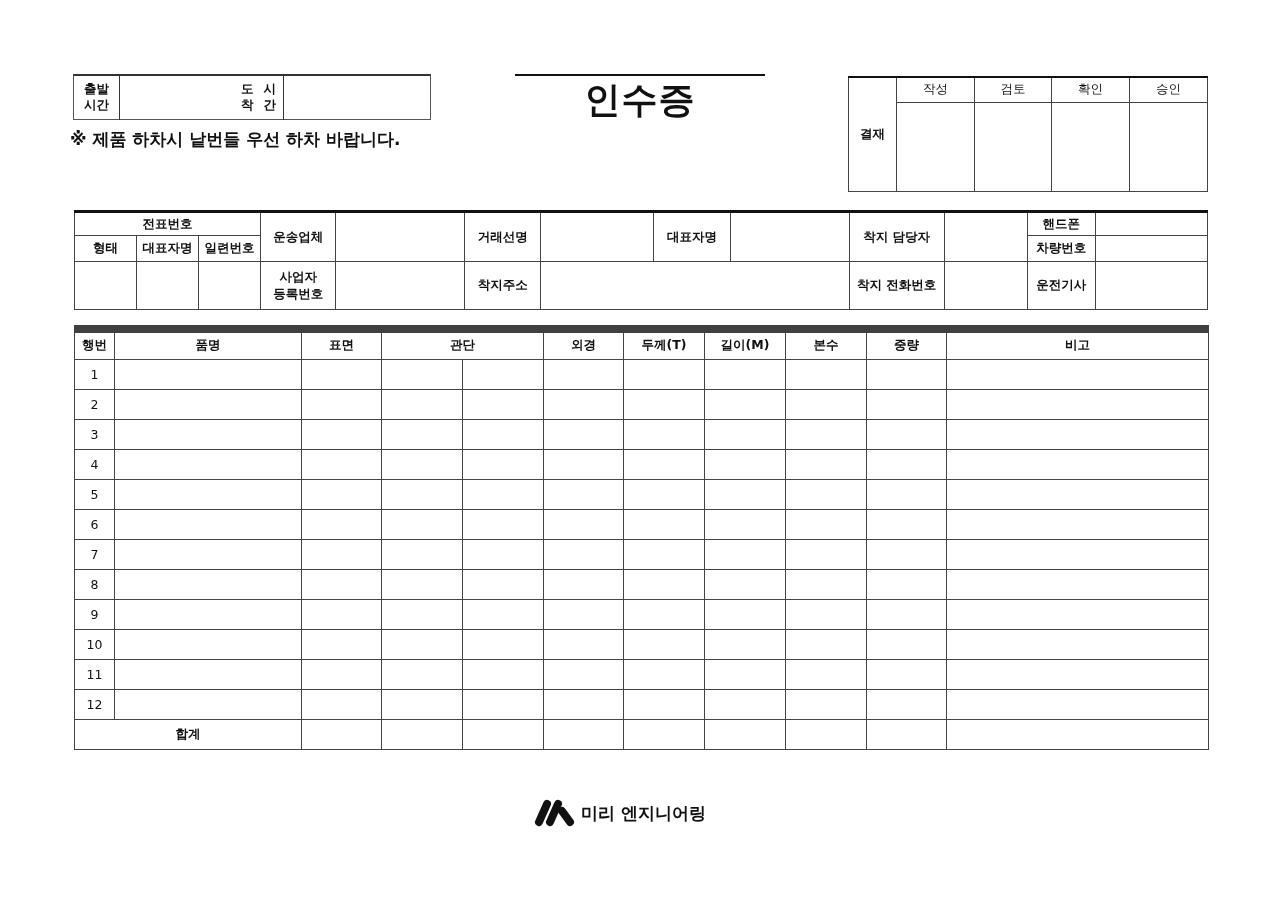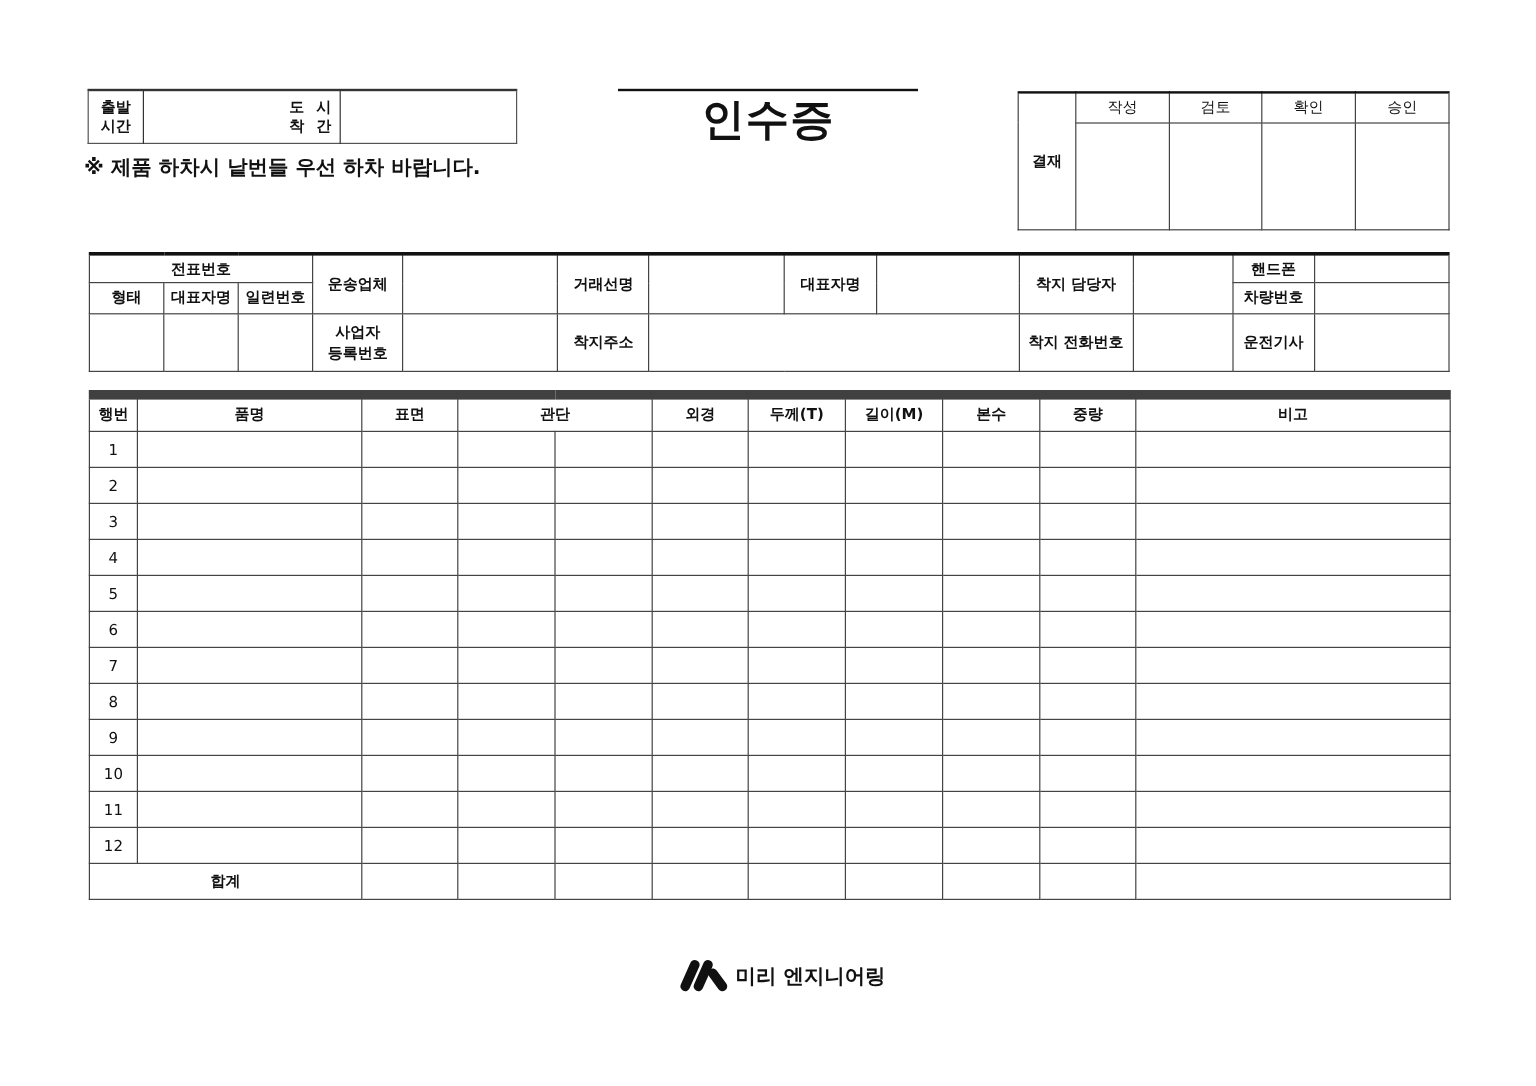--- a/index.html
+++ b/index.html
@@ -315,20 +315,20 @@
       <td></td>
       <td></td>
       <td></td>
       <td></td>
       <td></td>
       <td></td>
     </tr>
   </tfoot>
 </table>
 
-<div class="abs" style="left:566px; top:798px; height:30px; display:flex; align-items:center; gap:5px;justify-content:flex-end;">
+<div class="abs" style="left:534px; top:798px; height:30px; display:flex; align-items:center; gap:5px;justify-content:flex-end;">
   <svg width="42" height="28" viewBox="0 0 42 28">
     <line x1="5" y1="23" x2="13" y2="5" stroke="#111" stroke-width="8" stroke-linecap="round"></line>
     <line x1="16" y1="23" x2="24" y2="5" stroke="#111" stroke-width="8" stroke-linecap="round"></line>
     <line x1="28" y1="12" x2="36" y2="23" stroke="#111" stroke-width="8" stroke-linecap="round"></line>
   </svg>
   <span class="logo-text">미리 엔지니어링</span>
 </div>
 
 </body></html>

